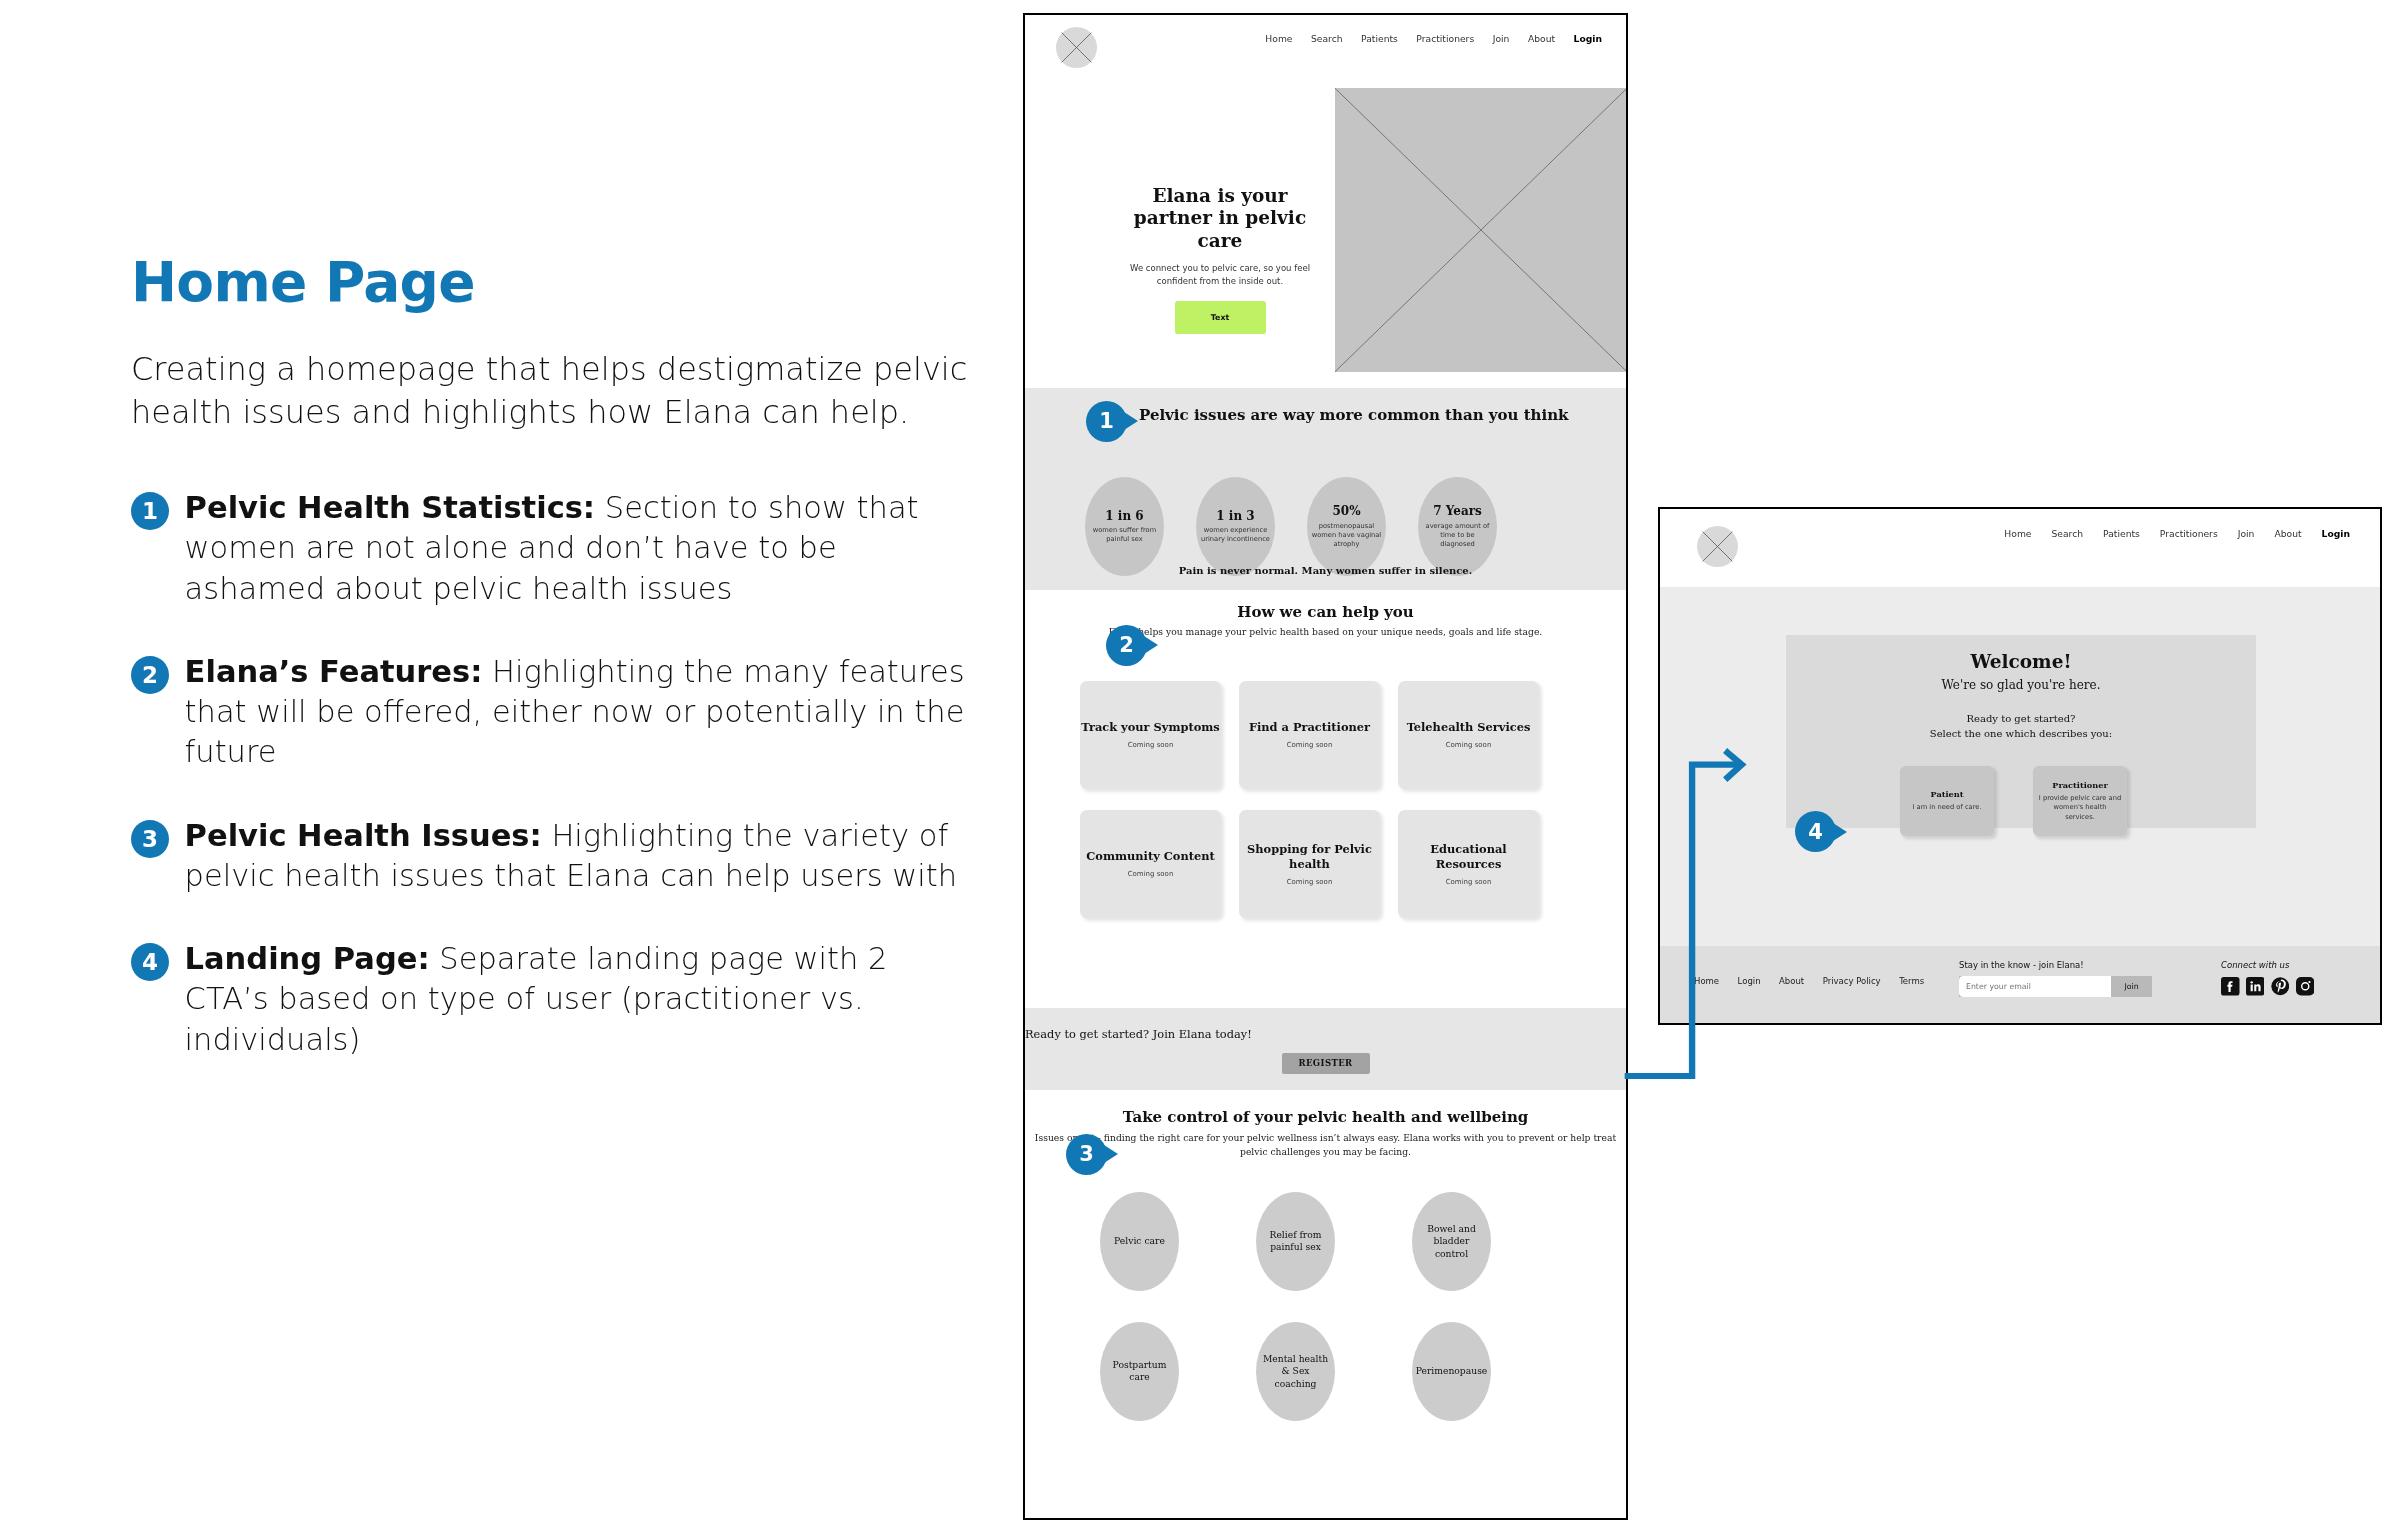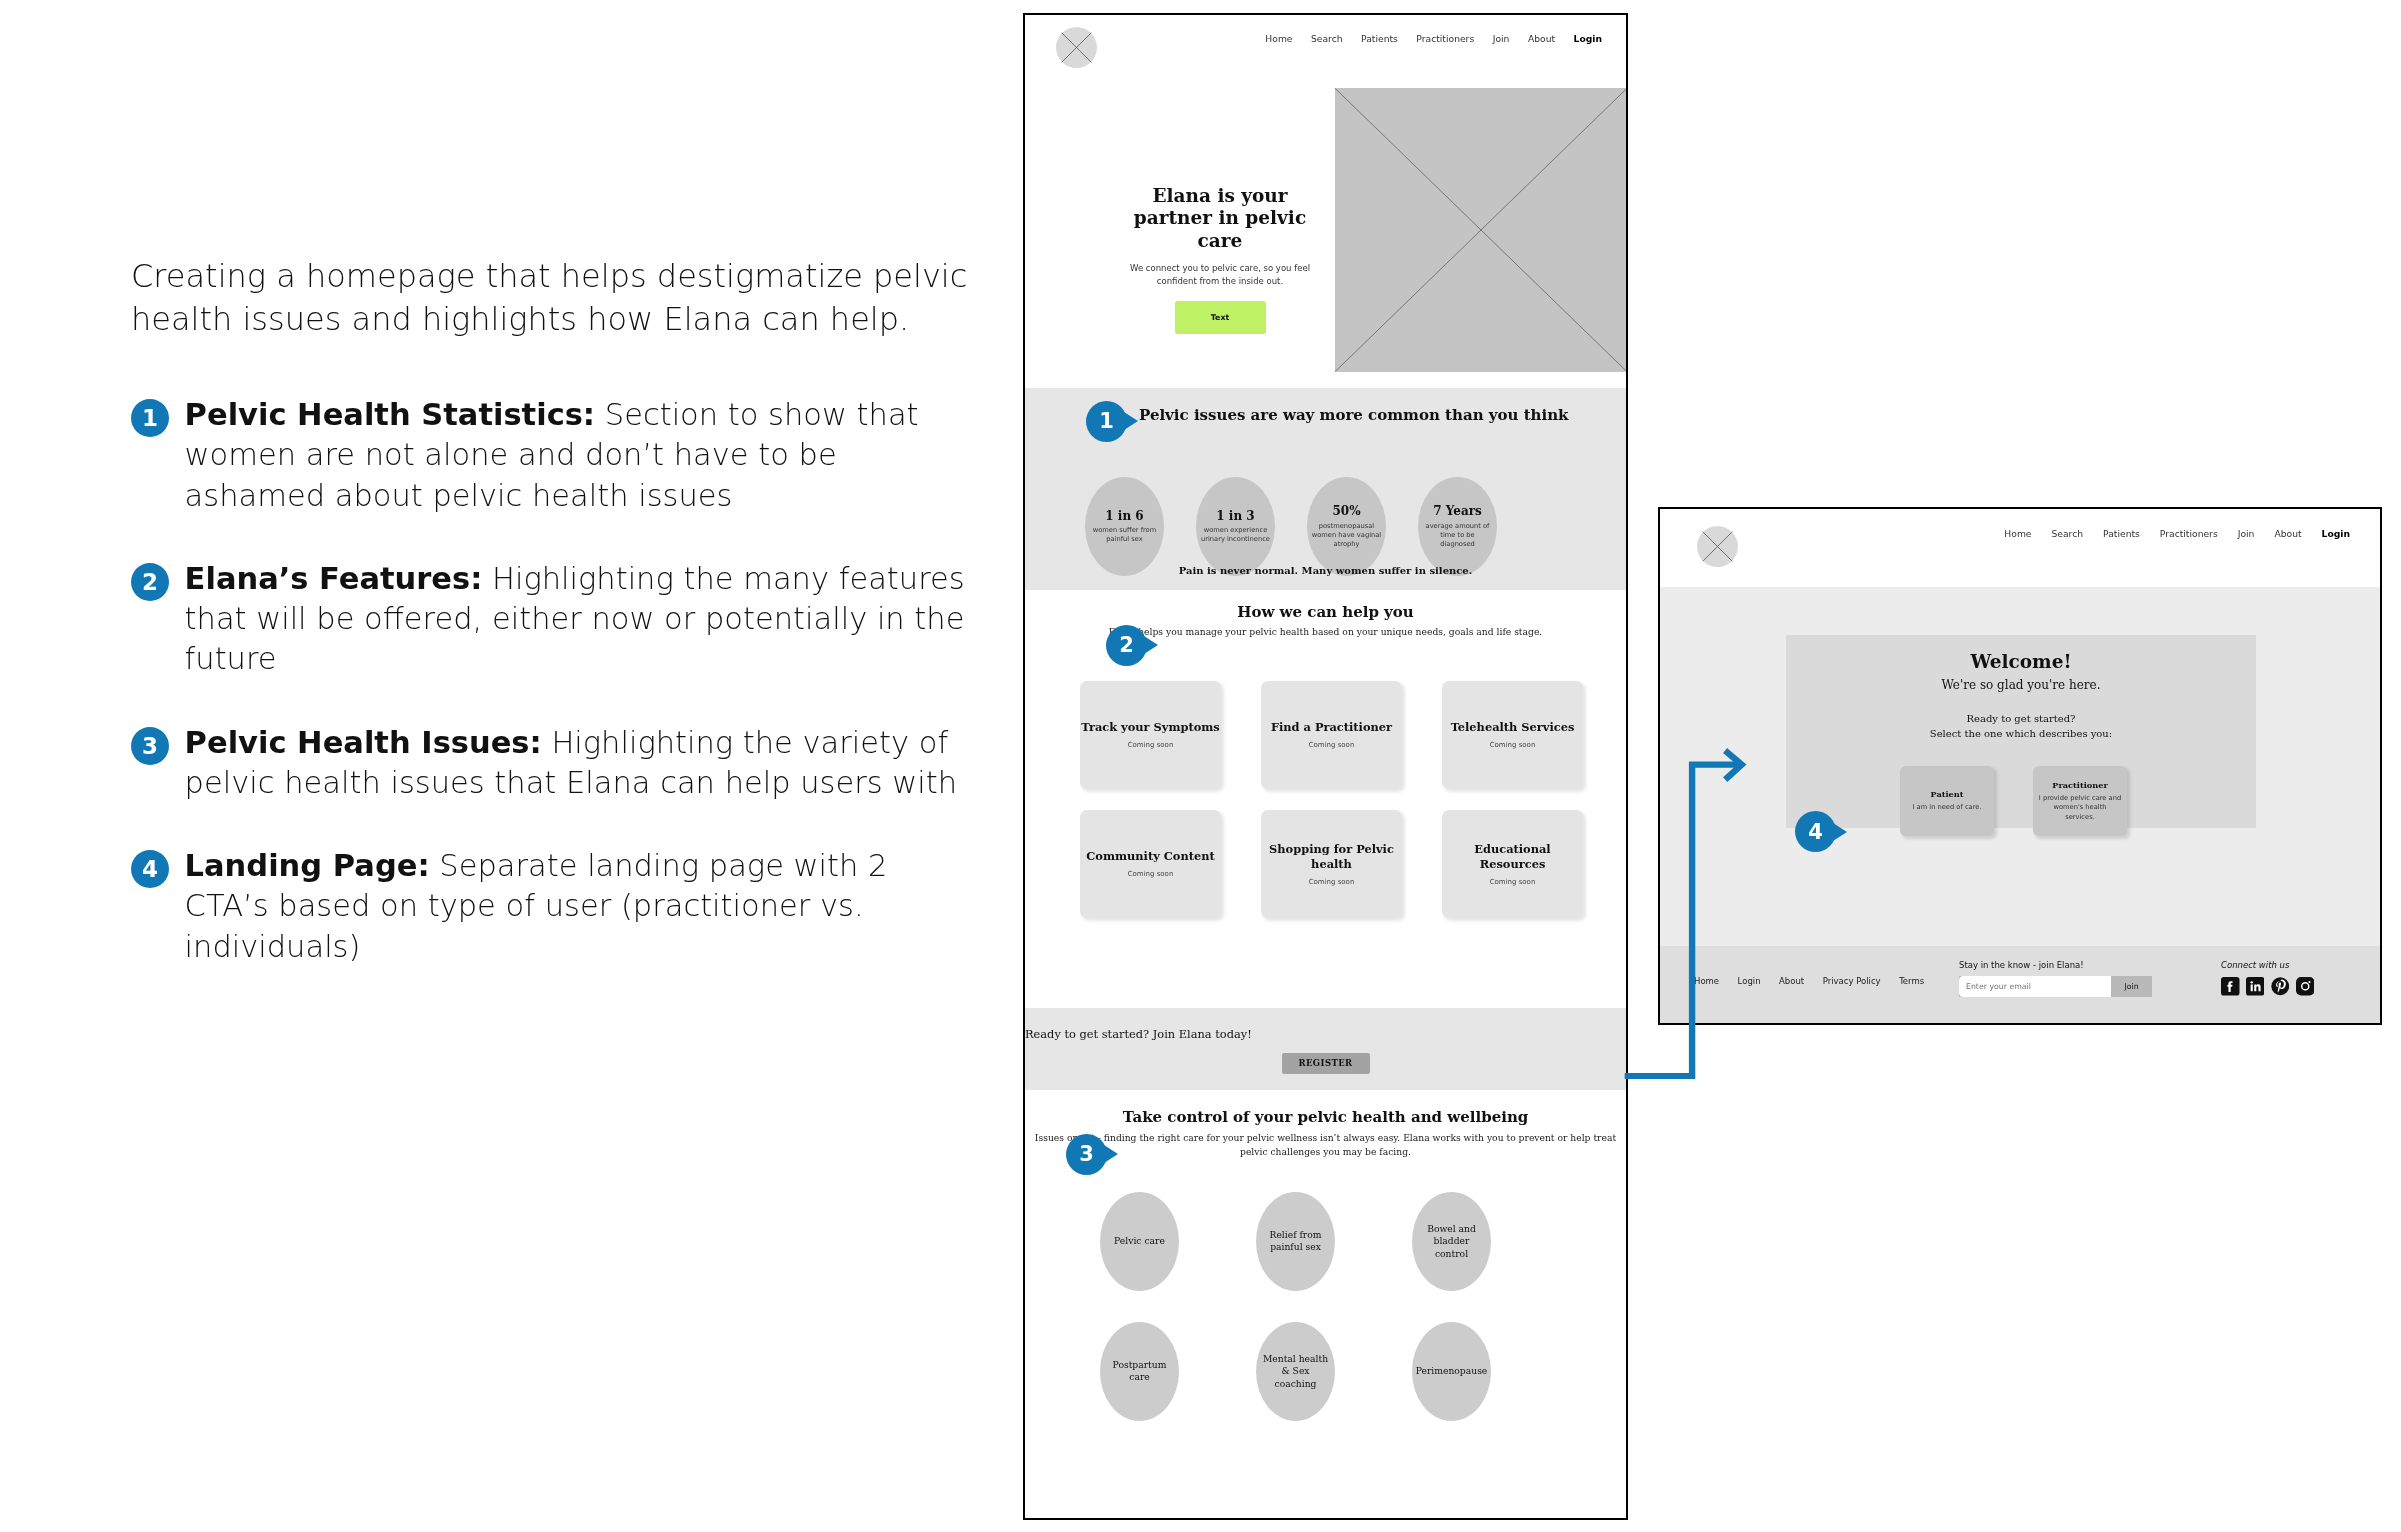--- a/index.html
+++ b/index.html
@@ -95,21 +95,21 @@
   .stats-foot{
     position:absolute;left:0;right:0;top:177px;text-align:center;
     font-family:"DejaVu Serif", serif;font-weight:bold;font-size:10px;color:#111;
   }
 
   
   .band-features{position:absolute;left:0;top:575px;width:100%;height:390px;background:#fff;}
   .feat-head{position:absolute;left:0;right:0;top:12.8px;text-align:center;}
   .feat-h2{font-family:"DejaVu Serif", serif;font-weight:bold;font-size:15px;color:#111;margin:0;}
   .feat-sub{font-family:"DejaVu Serif", serif;font-size:9.2px;line-height:1.4;color:#222;margin:5.7px 0 0 0;}
-  .feat-grid{position:absolute;left:55px;top:91px;display:grid;grid-template-columns:repeat(3,141px);gap:21px 40px;}
+  .feat-grid{position:absolute;left:55px;top:91px;display:grid;grid-template-columns:repeat(3,141px);gap:21px 18px;}
   .feat-card{
     height:108px;background:#e4e4e4;border-radius:7px;
     display:flex;flex-direction:column;align-items:center;justify-content:center;
     box-shadow:2.1px 2.8px 3.5px rgba(0,0,0,.10);text-align:center;
   }
   .feat-title{font-family:"DejaVu Serif", serif;font-weight:bold;font-size:11.4px;line-height:1.3;color:#111;}
   .feat-note{font-size:7px;color:#444;margin-top:6.4px;font-family:"DejaVu Sans", sans-serif;}
 
   
   .band-cta{position:absolute;left:0;top:993px;width:100%;height:82px;background:#e6e6e6;}
@@ -183,20 +183,21 @@
   .lp-social-icons svg{display:block;}
 
   
   #connector{position:absolute;left:993px;top:710px;width:795px;height:369px;pointer-events:none;}
   .badge4-wrap{position:absolute;left:1795px;top:811px;}
 </style>
 </head>
 <body>
 
 <div id="left-col">
+  <h1 id="page-title">Home Page</h1>
   <p id="intro-text">Creating a homepage that helps destigmatize pelvic health issues and highlights how Elana can help.</p>
 
   <div class="note-item">
     <div class="note-badge">1</div>
     <div class="note-text"><b>Pelvic Health Statistics:</b><span> Section to show that women are not alone and don’t have to be ashamed about pelvic health issues</span></div>
   </div>
   <div class="note-item">
     <div class="note-badge">2</div>
     <div class="note-text"><b>Elana’s Features:</b><span> Highlighting the many features that will be offered, either now or potentially in the future</span></div>
   </div>

